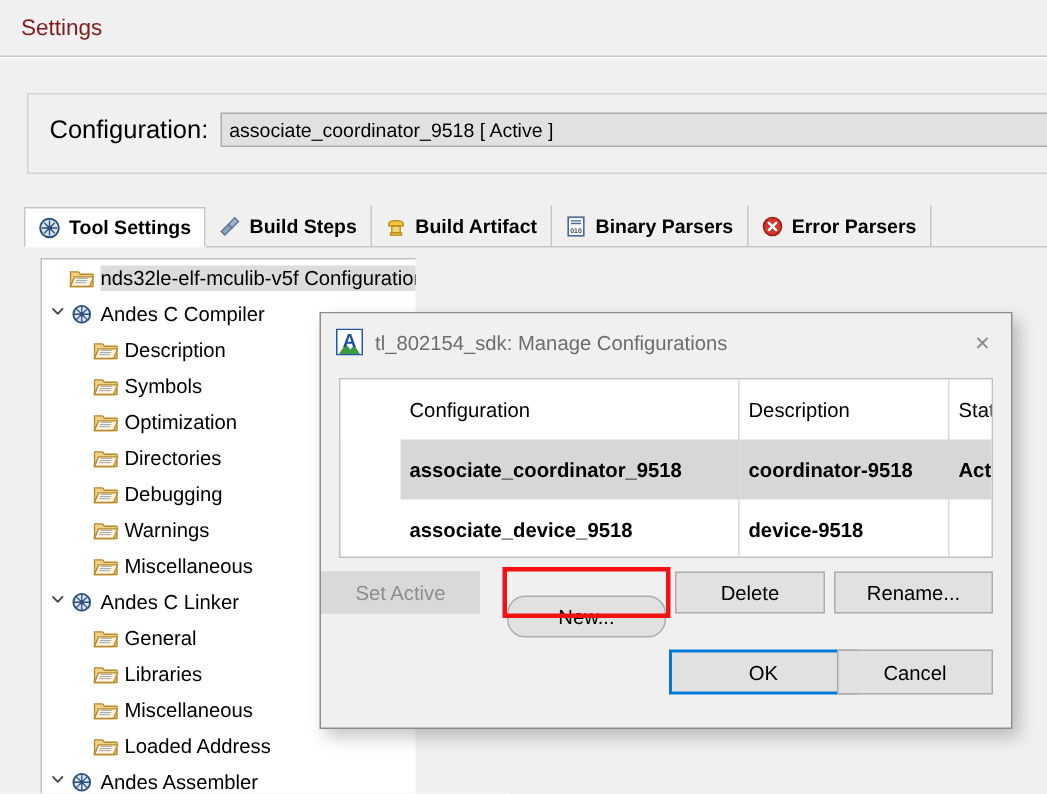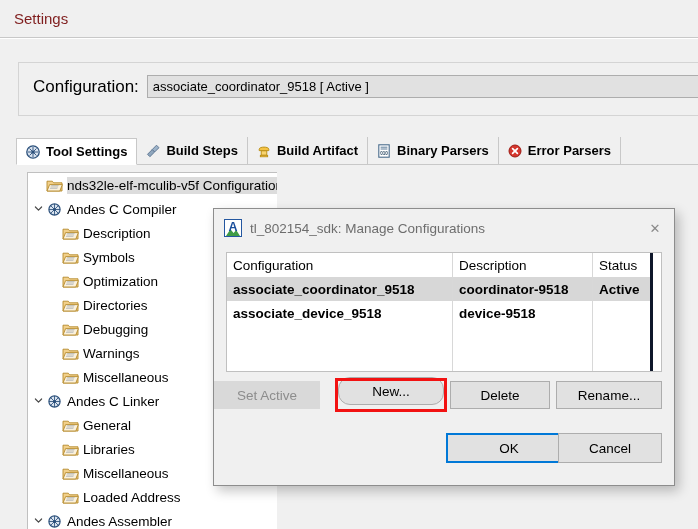--- a/index.html
+++ b/index.html
@@ -217,23 +217,24 @@
     top: 43px;
     width: 436px;
     height: 120px;
     border: 1px solid #c0c0c0;
     background: #ffffff;
     box-sizing: border-box;
     overflow: hidden;
   }
   .cfg-thead, .cfg-trow {
     display: flex;
-    height: 24px;
-    align-items: center;
-    box-sizing: border-box;
+    height: 40px;
+    align-items: center;
+    box-sizing: border-box;
+    padding-left: 40px;
   }
   .cfg-thead {
     background: #ffffff;
   }
   .col-cfg   { width: 226px; flex: 0 0 226px; box-sizing: border-box; padding-left: 6px; border-right: 1px solid #d8d8d8; height: 100%; display:flex; align-items:center; overflow:hidden; white-space:nowrap;}
   .col-desc  { width: 140px; flex: 0 0 140px; box-sizing: border-box; padding-left: 6px; border-right: 1px solid #d8d8d8; height: 100%; display:flex; align-items:center; overflow:hidden; white-space:nowrap;}
   .col-stat  { width: 60px;  flex: 0 0 60px;  box-sizing: border-box; padding-left: 6px; border-right: 3px solid #0f172a; height: 100%; display:flex; align-items:center; overflow:hidden; white-space:nowrap;}
   .col-pad   { flex: 1 1 auto; height: 100%; box-sizing: border-box; }
   .cfg-trow.sel .col-cfg,
   .cfg-trow.sel .col-desc,
@@ -605,21 +606,21 @@
         </div>
       <div class="col-stat">
           <span class="cell-text"></span>
         </div>
       <div class="col-pad"></div>
     </div>
 
   </div>
 
   <div class="btn disabled" style="left:0;  top:172px; width:106px;">Set Active</div>
-  <div class="btn" style="left:124px; top:168px; width:106px;border-radius:12px;">New...</div>
+  <div class="btn" style="left:124px; top:188px; width:106px;border-radius:12px;">New...</div>
   <div class="btn" style="left:236px; top:172px; width:100px;">Delete</div>
   <div class="btn" style="left:342px; top:172px; width:106px;">Rename...</div>
 
   <div class="btn default-focus" style="left:232px; top:224px; width:126px; height:30px;">OK</div>
   <div class="btn" style="left:344px; top:224px; width:104px; height:30px;">Cancel</div>
 
   <div class="hl-box" style="left:121px; top:169px; width:112px; height:34px;"></div>
 
 </div>
 

